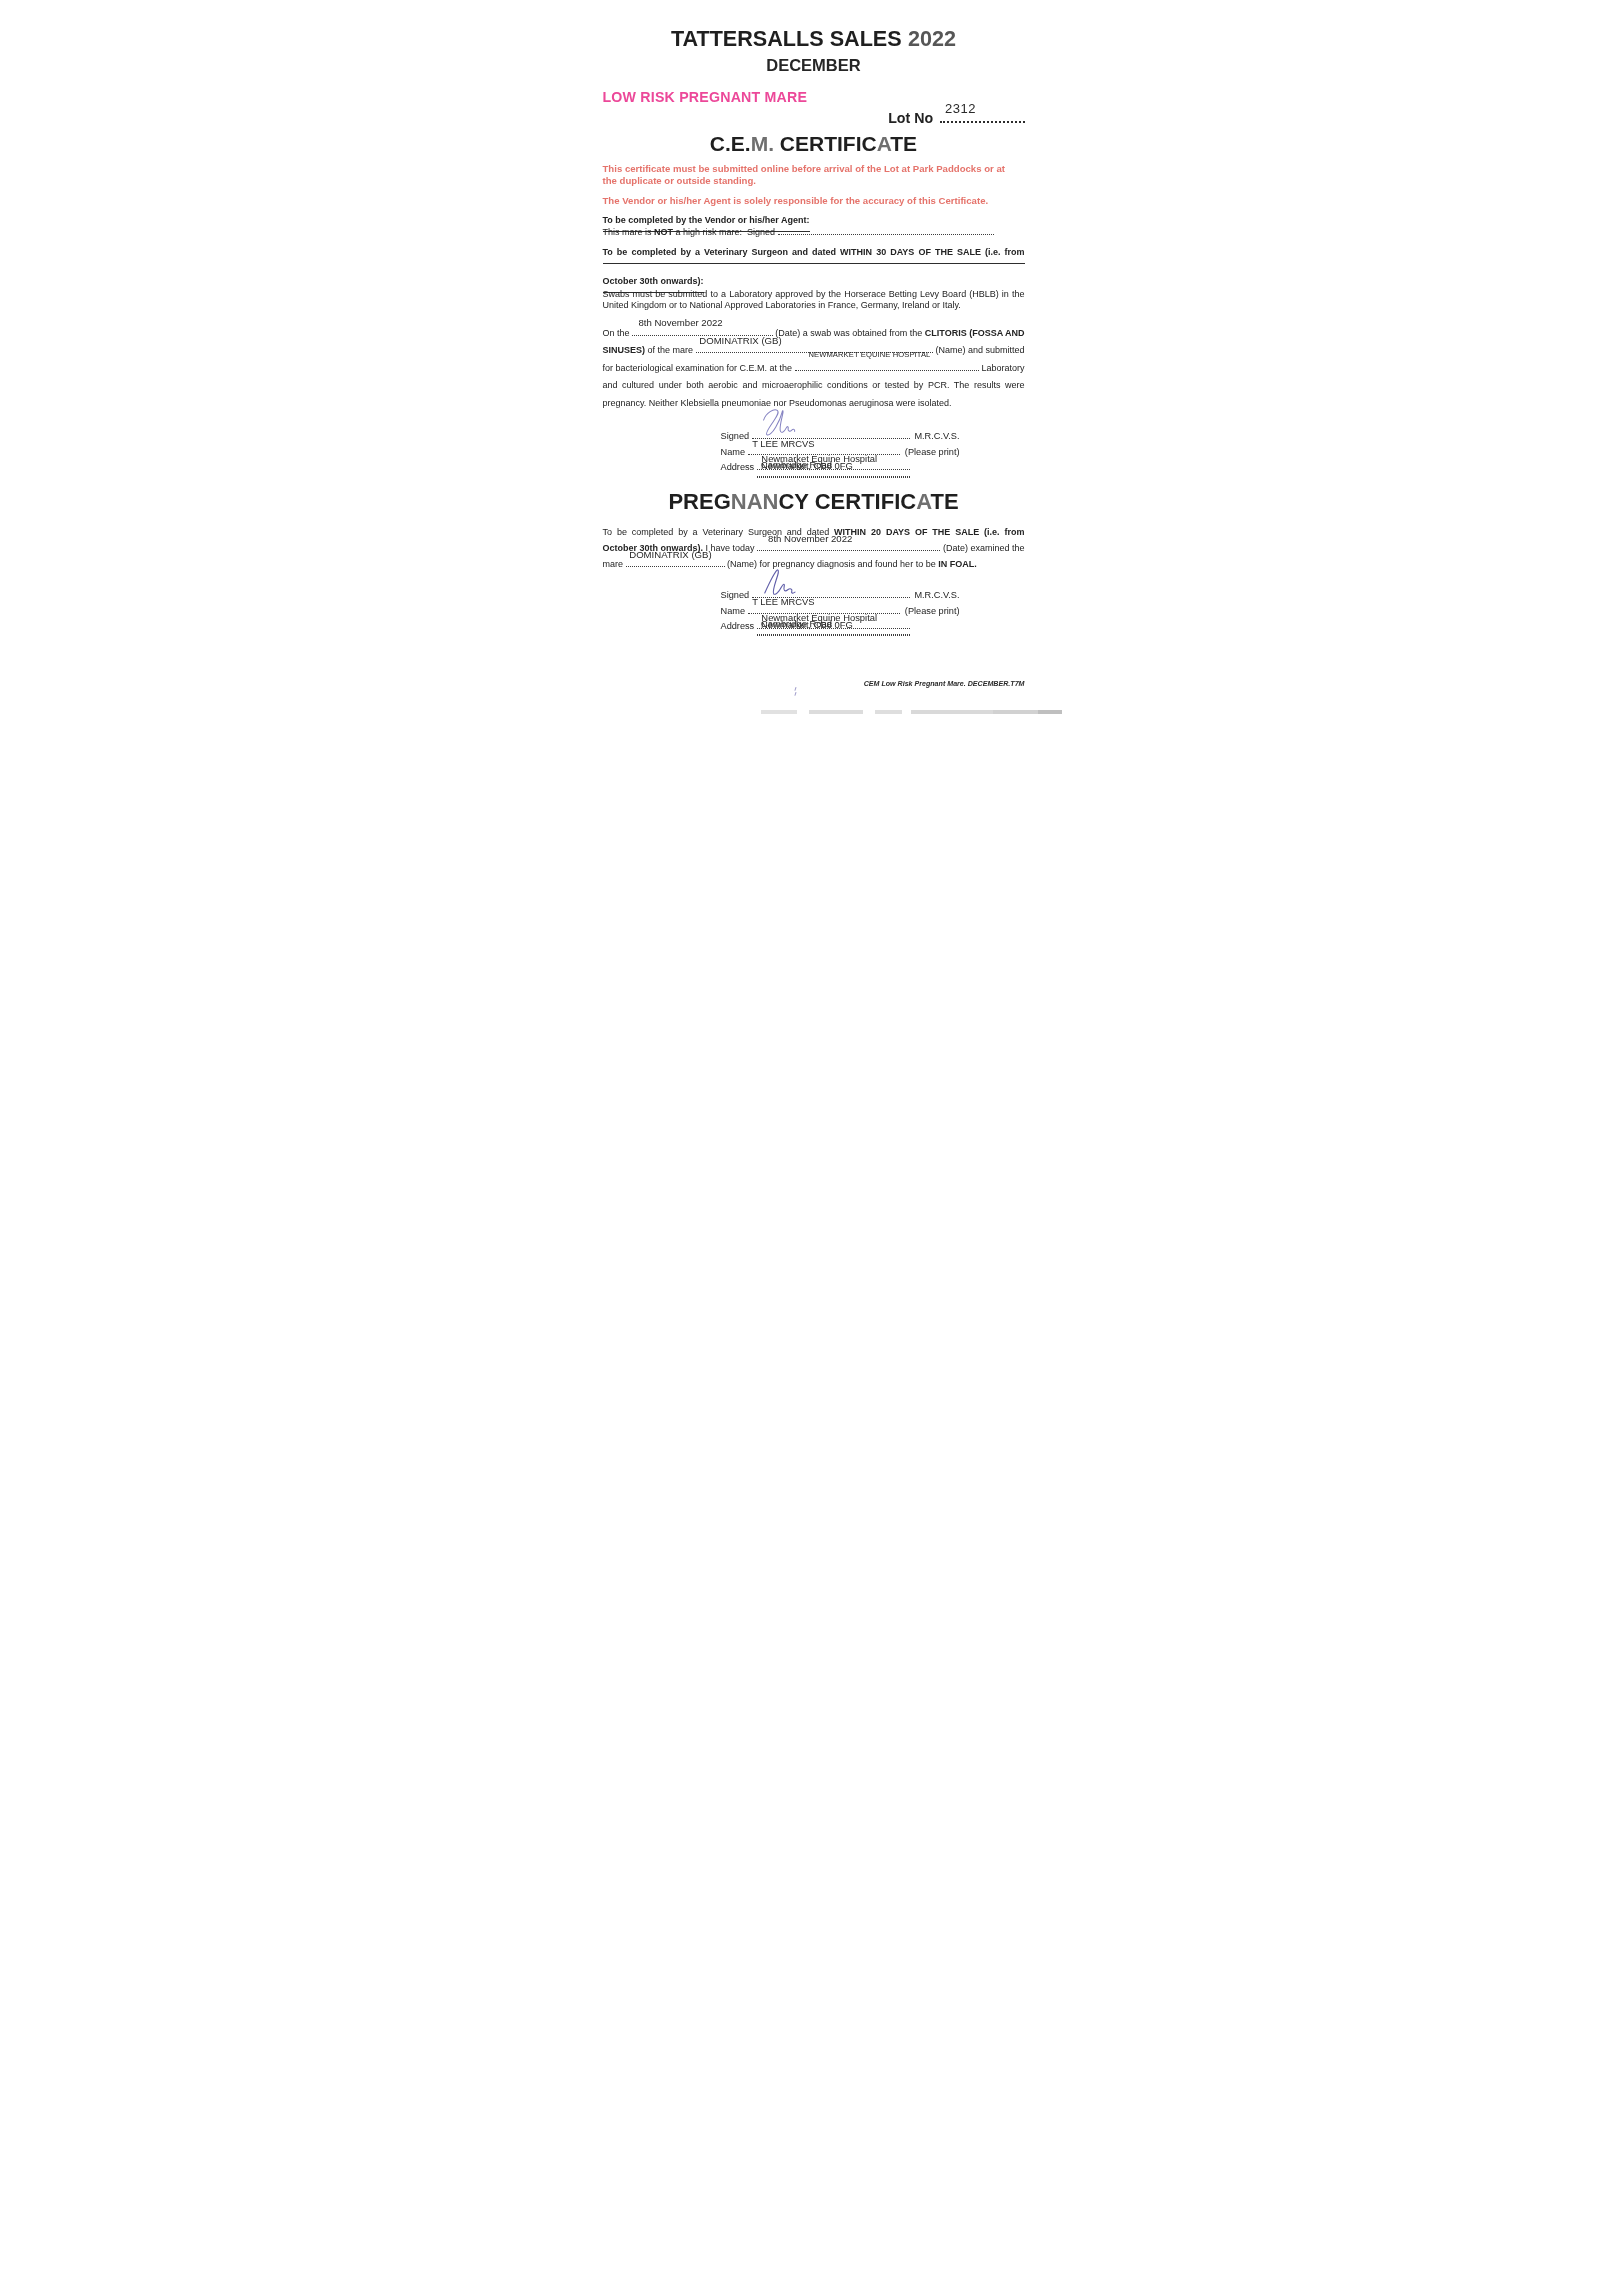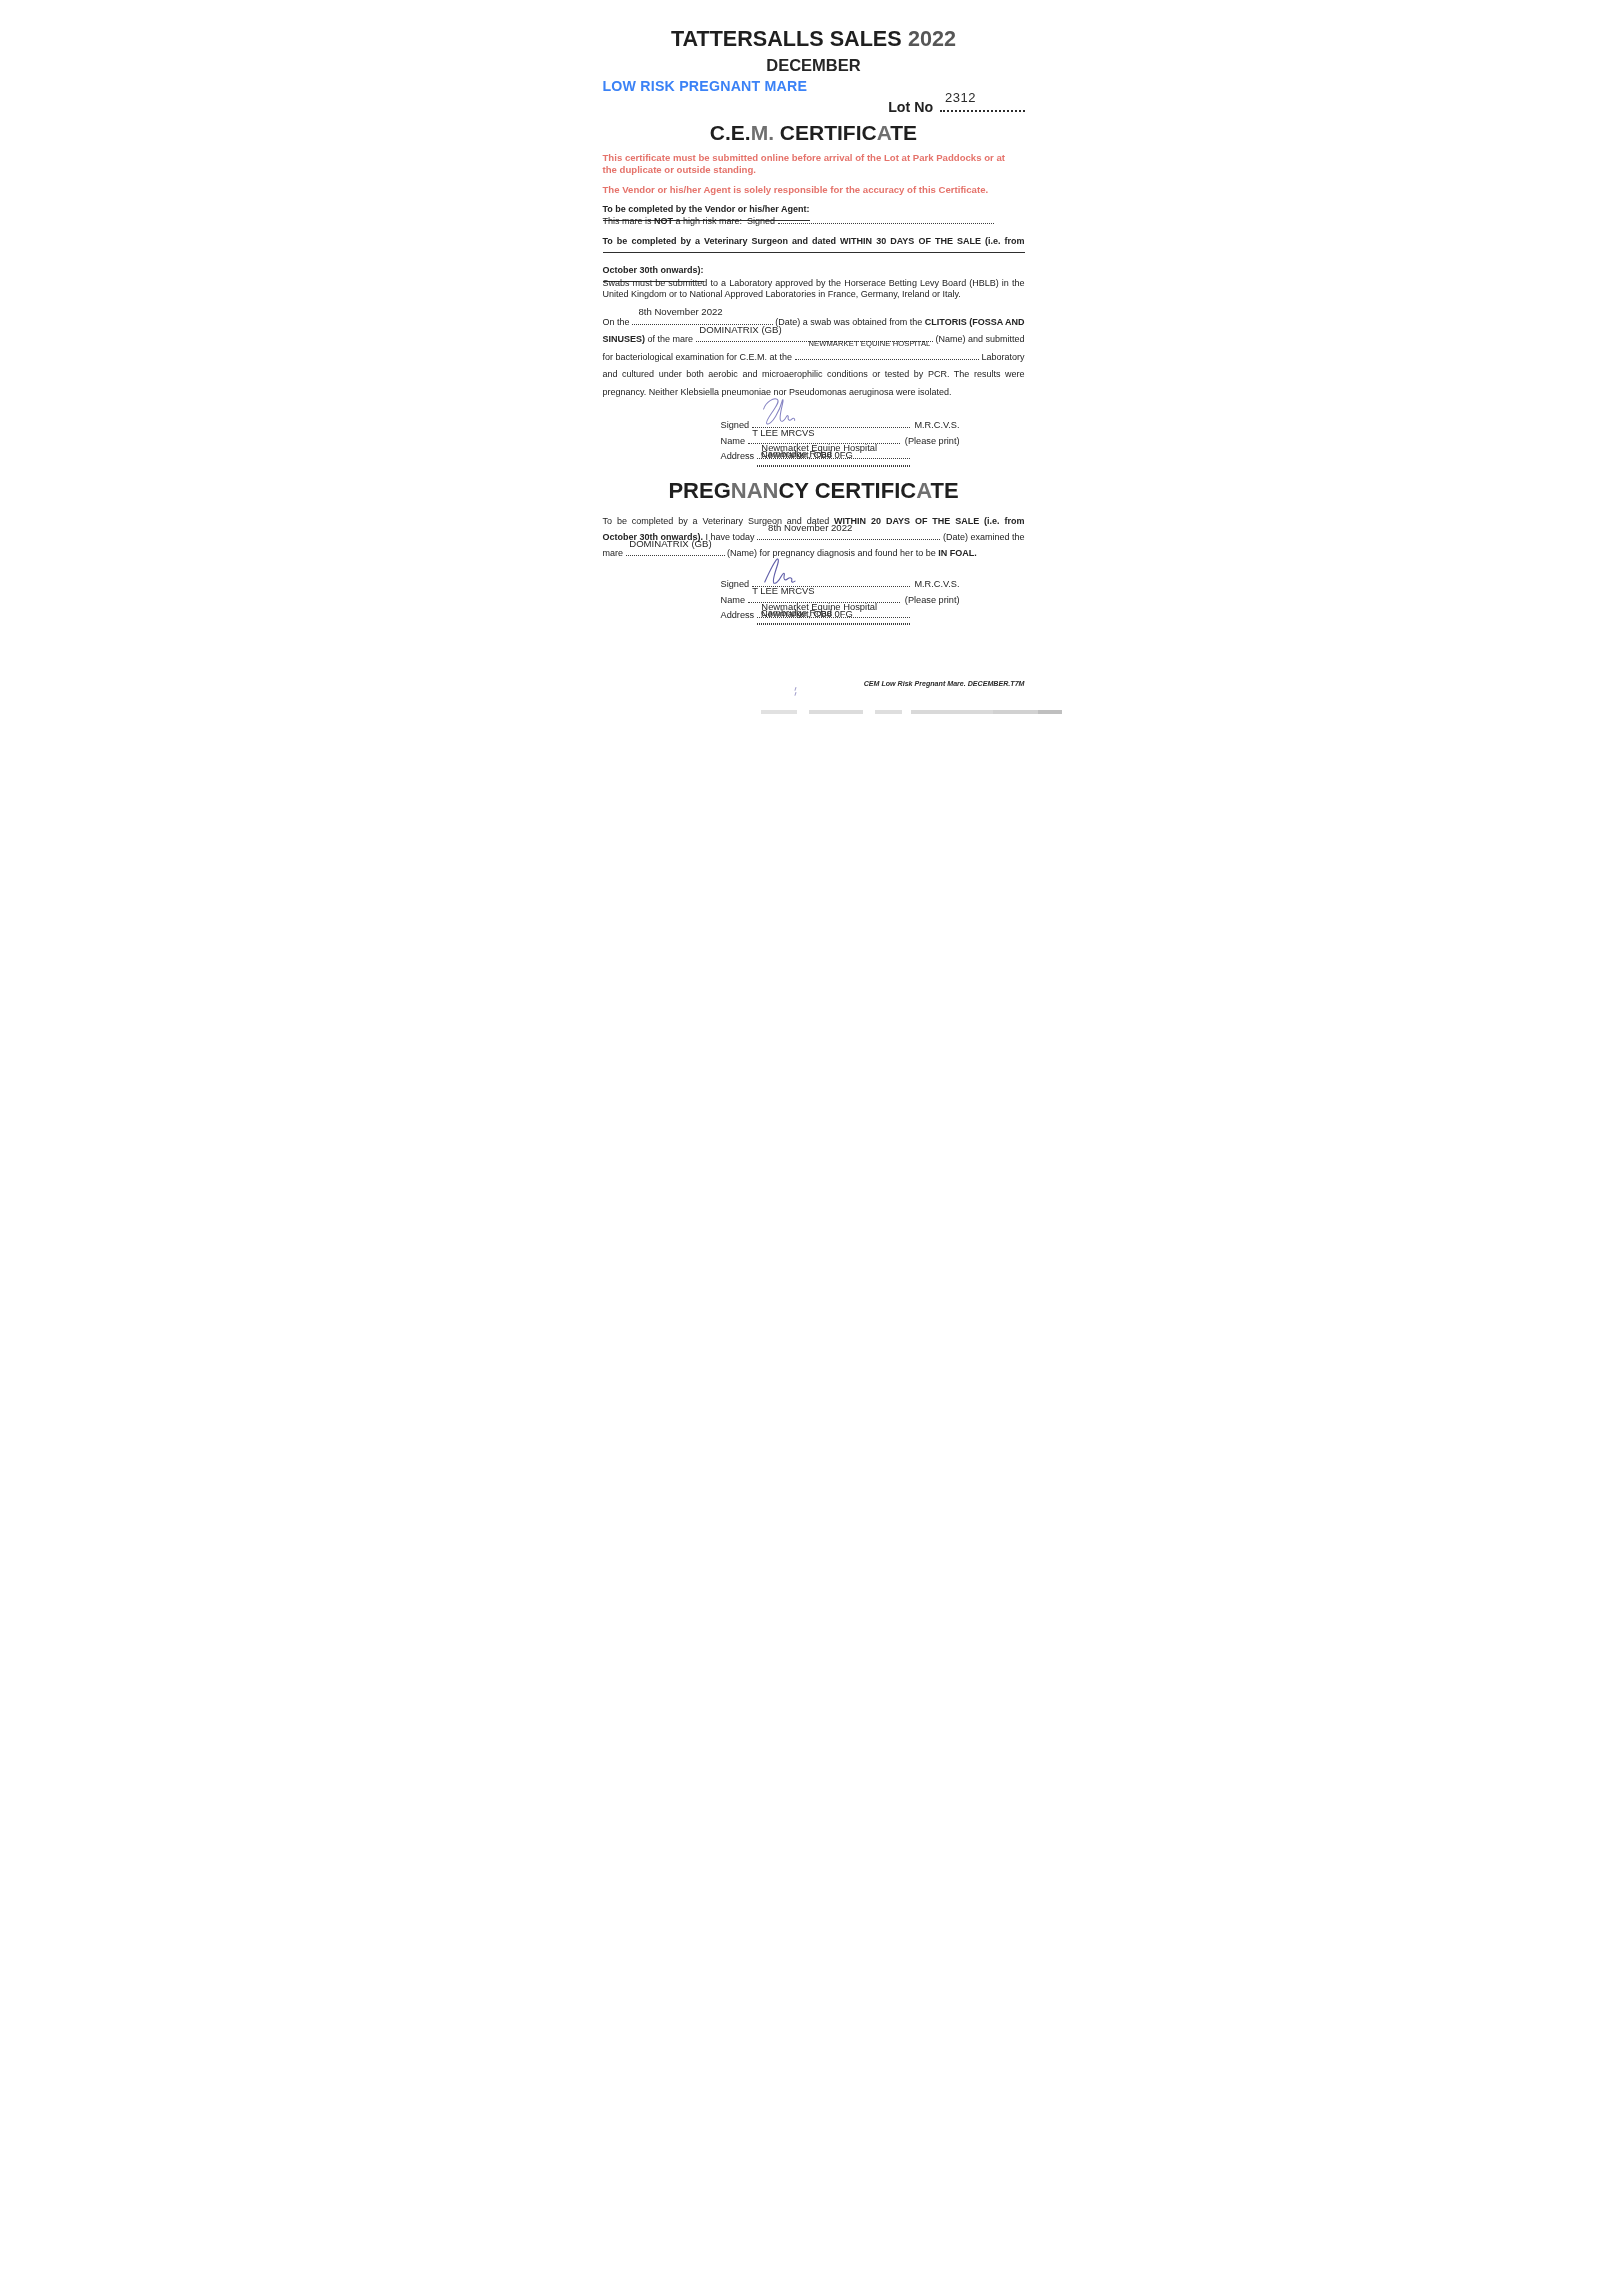--- a/index.html
+++ b/index.html
@@ -6,21 +6,21 @@
   .page { position:relative; width:505px; height:714px; margin:0 auto; background:#ffffff;
           font-family:"Liberation Sans","DejaVu Sans",sans-serif; color:#232323; overflow:hidden; }
   .content { padding:26px 39px 0 44px; }
 
   h1.title { margin:0; font-size:21.6px; font-weight:bold; text-align:center; color:#1f1f1f; }
   .tm { margin-right:6.4px; }
   .faded-year { color:#565656; }
   .faded { color:#6f6f6f; }
 
   .month { text-align:center; font-size:16.5px; font-weight:bold; margin-top:3.7px; color:#262626; }
-  .risk  { font-size:14.2px; font-weight:bold; color:#3b82f6; margin-top:3px; letter-spacing:0.2px; }
+  .risk  { font-size:14.2px; font-weight:bold; color:#ec4899; margin-top:14px; letter-spacing:0.2px; }
 
   .lot-row { display:flex; justify-content:flex-end; align-items:baseline; margin-top:5.5px;
              font-size:14.2px; font-weight:bold; color:#222;text-align:right; }
   .fill { position:relative; display:inline-block; height:0; border-bottom:1.4px dotted #3d3d3d; }
   .lot-fill { width:85px; border-bottom:2.1px dotted #2c2c2c; margin-left:6.4px; }
   .val { position:absolute; left:6.4px; bottom:3.2px; font-size:9.6px; font-weight:normal;
          white-space:nowrap; color:#262626; }
   .lot-val { left:5.5px; bottom:5.5px; font-size:13px; letter-spacing:0.5px; color:#2a2a2a; }
 
   .big-title { font-size:21px; font-weight:bold; text-align:center; margin-top:6px; color:#1f1f1f; }

